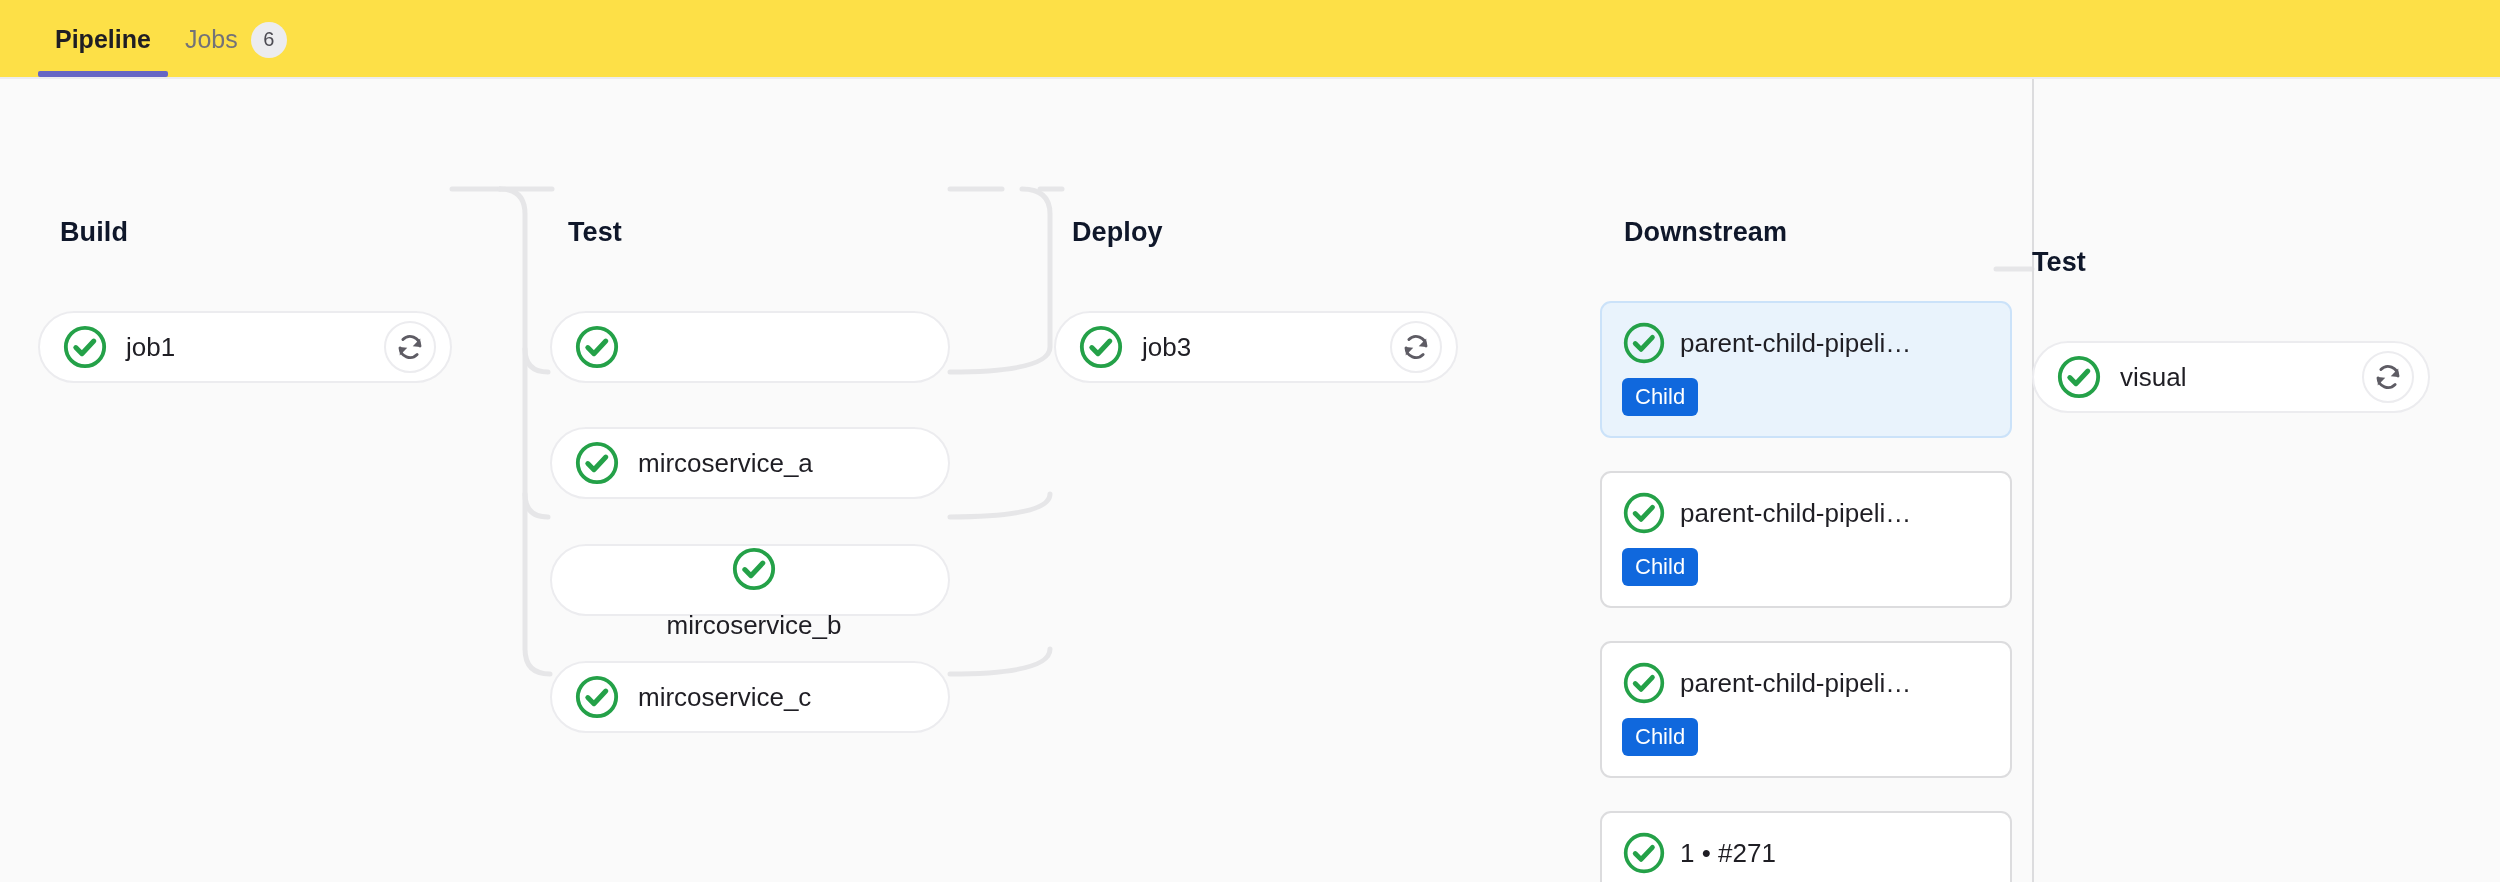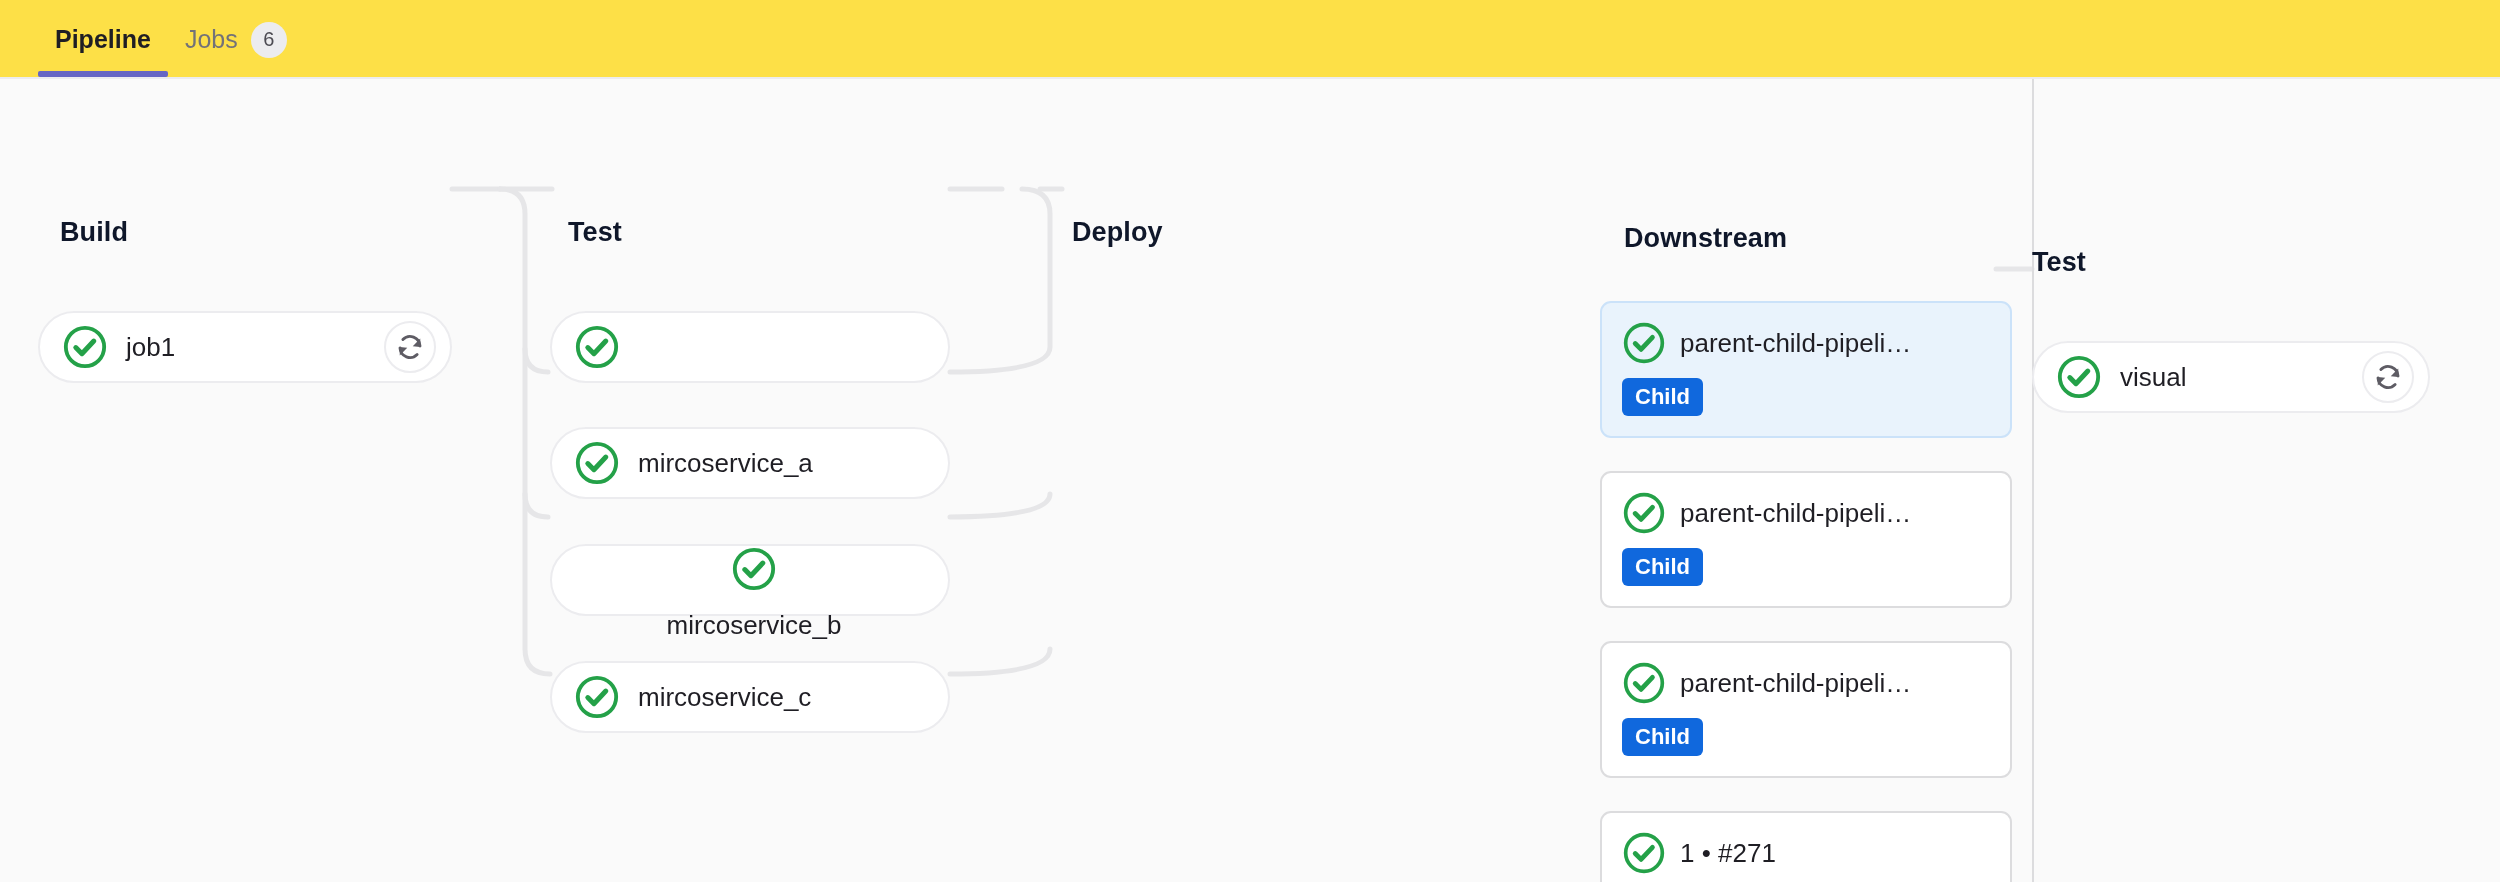--- a/index.html
+++ b/index.html
@@ -158,21 +158,21 @@
     display: inline-flex;
     align-items: center;
     justify-content: center;
     margin-top: 13px;
     height: 38px;
     padding: 0 13px;
     border-radius: 6px;
     background: #1068dd;
     color: #ffffff;
     font-size: 22px;
-    font-weight: bold;
+    font-weight: normal;
   }
 
   
   .panel-divider {
     position: absolute;
     width: 2px;
     background: #dcdcde;
   }
 </style>
 </head>
@@ -260,22 +260,37 @@
   <div class="job" style="left:550px; top:582px; width:400px;">
     <svg class="status-icon" width="46" height="46" viewBox="0 0 24 24">
       <circle cx="12" cy="12" r="10" fill="none" stroke="#24a148" stroke-width="2"></circle>
       <path d="M7.2 12.3 l3.2 3.2 l6.2 -6.6" fill="none" stroke="#24a148" stroke-width="2.6" stroke-linecap="round" stroke-linejoin="round"></path>
     </svg>
     <span class="job-label">mircoservice_c</span>
   </div>
 
   <div class="stage-title" style="left:1072px; top:138px;">Deploy</div>
 
-
-  <div class="stage-title" style="left:1624px; top:138px;margin-top:6px;">Downstream</div>
+  <div class="job" style="left:1054px; top:232px; width:404px;">
+    <svg class="status-icon" width="46" height="46" viewBox="0 0 24 24">
+      <circle cx="12" cy="12" r="10" fill="none" stroke="#24a148" stroke-width="2"></circle>
+      <path d="M7.2 12.3 l3.2 3.2 l6.2 -6.6" fill="none" stroke="#24a148" stroke-width="2.6" stroke-linecap="round" stroke-linejoin="round"></path>
+    </svg>
+    <span class="job-label">job3</span>
+    <span class="retry-btn">
+      <svg width="30" height="30" viewBox="0 0 24 24">
+        <path d="M20 11.2 A8 8 0 0 0 6.3 6.0" fill="none" stroke="#5e5c64" stroke-width="2.3" stroke-linecap="round"></path>
+        <path d="M4 12.8 A8 8 0 0 0 17.7 18.0" fill="none" stroke="#5e5c64" stroke-width="2.3" stroke-linecap="round"></path>
+        <polygon points="20.2,5.2 20.2,12.0 14.2,11.4" fill="#5e5c64"></polygon>
+        <polygon points="3.8,18.8 3.8,12.0 9.8,12.6" fill="#5e5c64"></polygon>
+      </svg>
+    </span>
+  </div>
+
+  <div class="stage-title" style="left:1624px; top:138px;">Downstream</div>
 
   <div class="downstream-card selected" style="left:1600px; top:222px;">
     <div class="dc-row">
       <svg class="status-icon" width="44" height="44" viewBox="0 0 24 24">
         <circle cx="12" cy="12" r="10" fill="none" stroke="#24a148" stroke-width="2"></circle>
         <path d="M7.2 12.3 l3.2 3.2 l6.2 -6.6" fill="none" stroke="#24a148" stroke-width="2.6" stroke-linecap="round" stroke-linejoin="round"></path>
       </svg>
       <span class="dc-label">parent-child-pipeli…</span>
     </div>
     <span class="child-badge">Child</span>

